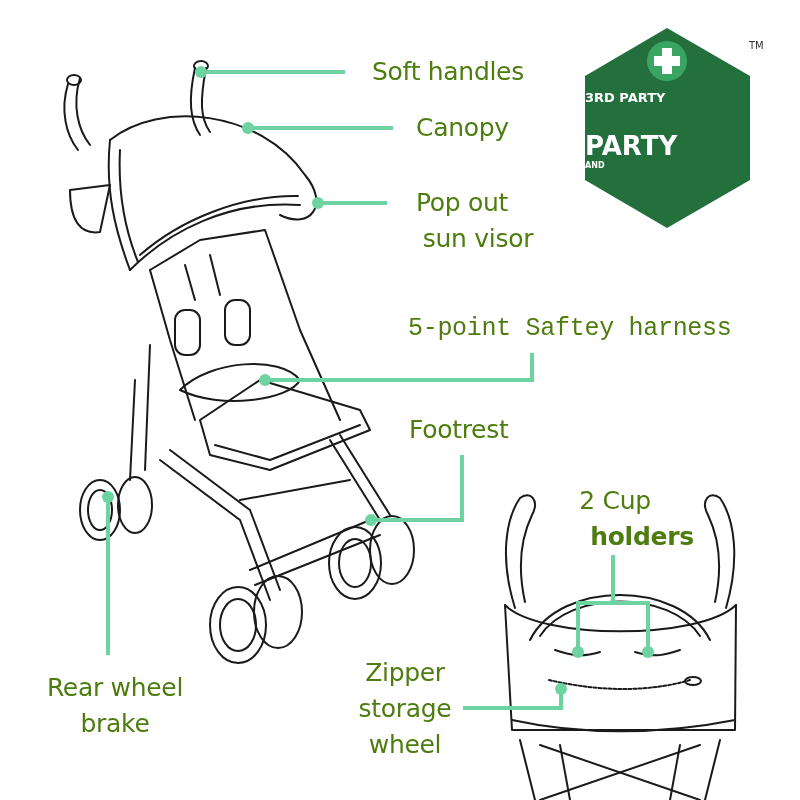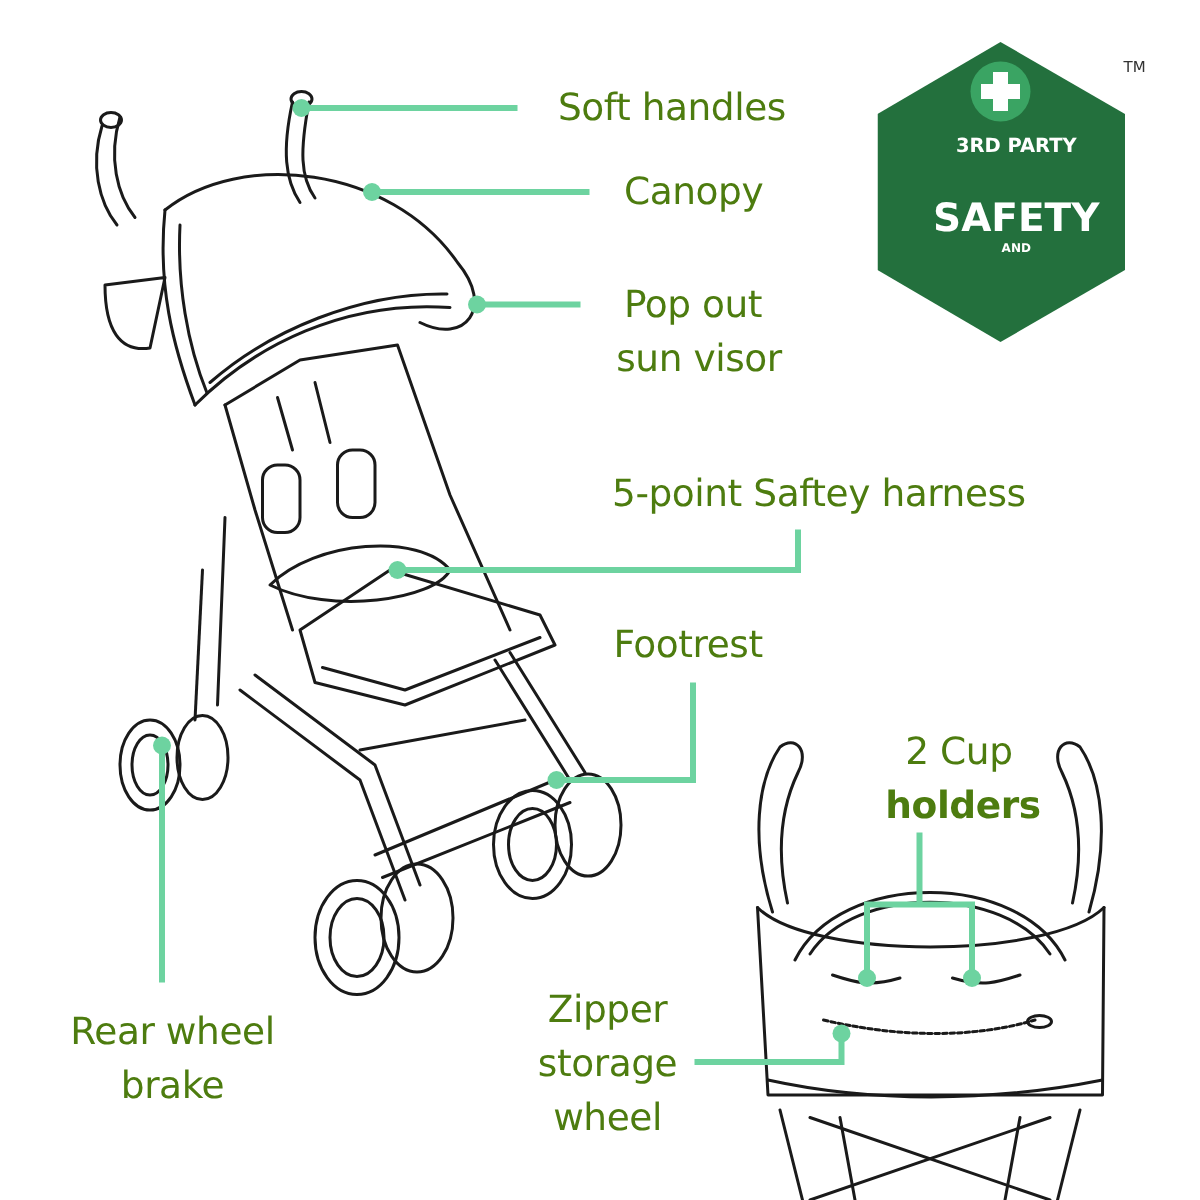--- a/index.html
+++ b/index.html
@@ -1,20 +1,20 @@
 <!DOCTYPE html>
 <html><head>
 <meta charset="utf-8">
 <style>
   html, body { margin: 0; padding: 0; background: #ffffff; }
   body { width: 800px; height: 800px; position: relative; overflow: hidden; font-family: "DejaVu Sans", sans-serif; }
   .label { position: absolute; color: #4d7c0f; font-size: 25px; line-height: 36px; text-align: center; white-space: nowrap; letter-spacing: -0.3px; }
   svg.art { position: absolute; left: 0; top: 0; }
   .badge { position: absolute; left: 585px; top: 28px; width: 165px; height: 200px; }
-  .badge-text { position: absolute; left: 0; width: 185px; text-align: center; color: #ffffff; font-weight: bold; font-family: "DejaVu Sans", sans-serif; }
+  .badge-text { position: absolute; left: 0; width: 185px; text-align: left; color: #ffffff; font-weight: bold; font-family: "DejaVu Sans", sans-serif; }
   .tm { position: absolute; left: 733px; top: 40px; font-size: 10px; color: #333; font-family: "DejaVu Sans", sans-serif; margin-left: 16px; }
 </style>
 </head>
 <body>
 
 <svg class="art" width="800" height="800" viewBox="0 0 800 800">
   <g fill="none" stroke="#1a1a1a" stroke-width="2" stroke-linecap="round" stroke-linejoin="round">
 
     <path d="M195 68 C188 100, 190 120, 200 135"></path>
     <path d="M206 68 C200 100, 200 118, 210 132"></path>
@@ -105,35 +105,35 @@
     <circle cx="108" cy="497" r="6"></circle>
     <circle cx="578" cy="652" r="6"></circle>
     <circle cx="648" cy="652" r="6"></circle>
     <circle cx="561" cy="689" r="6"></circle>
   </g>
 </svg>
 
 <div class="label" style="left:372px; top:54px;">Soft handles</div>
 <div class="label" style="left:416px; top:110px;">Canopy</div>
 <div class="label" style="left:400px; top:185px; width:124px;text-align:center;">Pop out</div>
-<div class="label" style="left:404px; top:221px; width:124px;">sun visor</div>
-<div class="label" style="left:408px; top:311px;">5-point Saftey harness</div>
+<div class="label" style="left:416px; top:221px; width:124px;">sun visor</div>
+<div class="label" style="left:408px; top:311px;font-family:Liberation Mono, monospace;">5-point Saftey harness</div>
 <div class="label" style="left:409px; top:412px;">Footrest</div>
-<div class="label" style="left:555px; top:483px; width:120px;text-align:right;">2 Cup</div>
+<div class="label" style="left:555px; top:483px; width:120px;">2 Cup</div>
 <div class="label" style="left:582px; top:519px; width:120px;font-weight:bold;">holders</div>
 <div class="label" style="left:40px; top:670px; width:150px;">Rear wheel</div>
 <div class="label" style="left:40px; top:706px; width:150px;">brake</div>
 <div class="label" style="left:355px; top:655px; width:100px;">Zipper</div>
 <div class="label" style="left:355px; top:691px; width:100px;">storage</div>
 <div class="label" style="left:355px; top:727px; width:100px;">wheel</div>
 
 <div class="badge">
   <svg width="165" height="200" viewBox="0 0 165 200" style="position:absolute;left:0;top:0;">
     <polygon points="82,0 165,48 165,152 82,200 0,152 0,48" fill="#23703d"></polygon>
     <circle cx="82" cy="33" r="20" fill="#3aa463"></circle>
     <rect x="77" y="20" width="10" height="26" fill="#ffffff"></rect>
     <rect x="69" y="28" width="26" height="10" fill="#ffffff"></rect>
   </svg>
   <div class="badge-text" style="top:62px; font-size:13px;">3RD PARTY</div>
-  <div class="badge-text" style="top:103px; font-size:26px; line-height:30px;">SAFETY</div>
+  <div class="badge-text" style="top:103px; font-size:26px; line-height:30px;">PARTY</div>
   <div class="badge-text" style="top:133px; font-size:8px;">AND</div>
 </div>
 <div class="tm">TM</div>
 
 </body></html>

